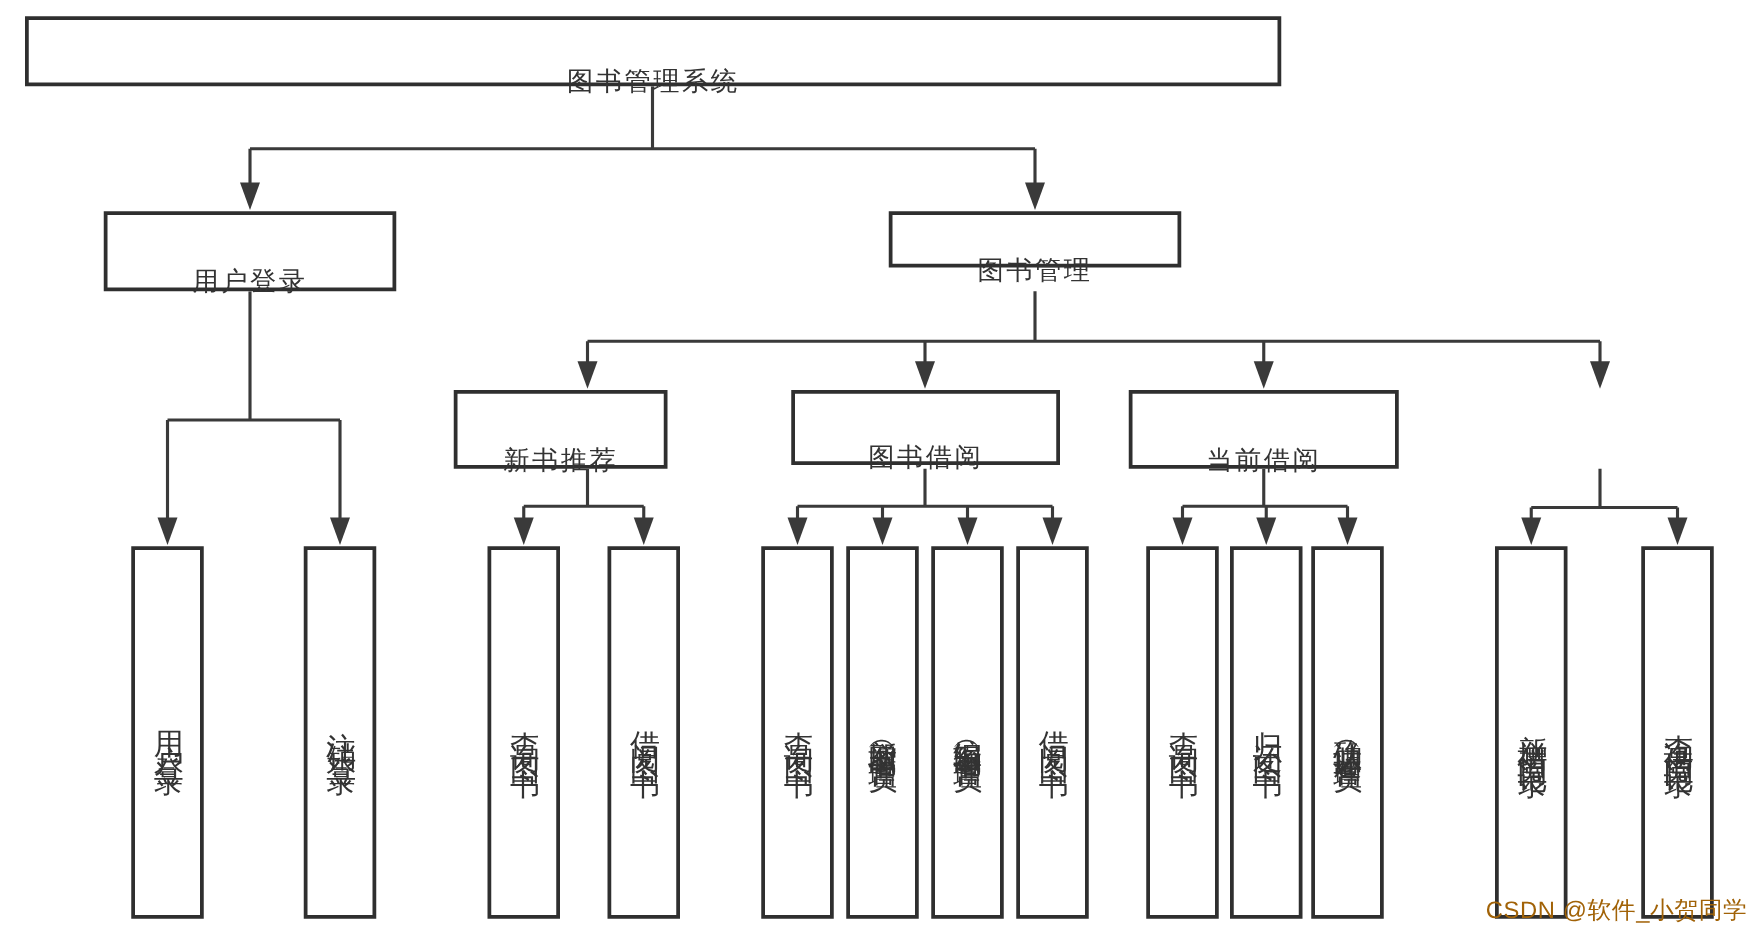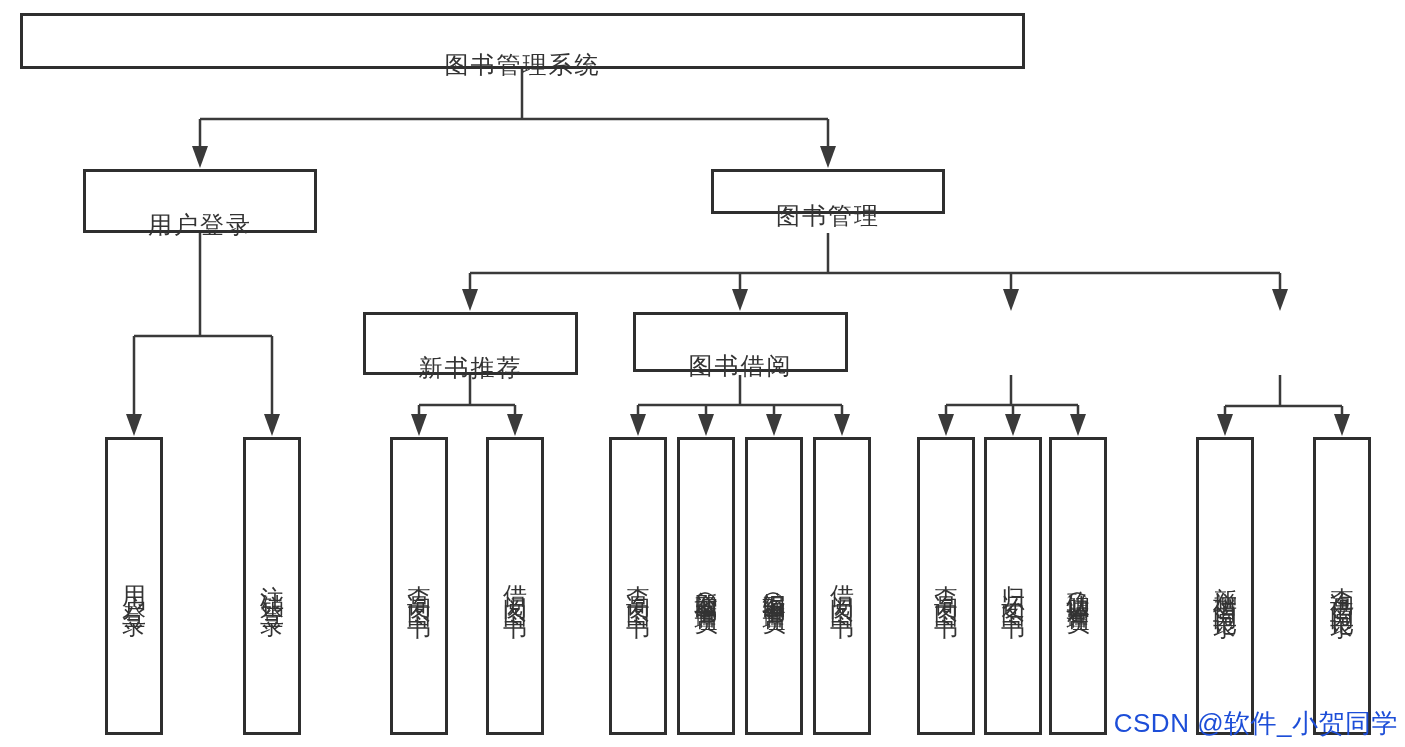--- a/index.html
+++ b/index.html
@@ -16,21 +16,21 @@
     pointer-events:none;
   }
   .node{
     position:absolute;
     background:#ffffff;
     border:3px solid #2f2f2f;
     display:flex;align-items:center;justify-content:center;
     color:#333333;
   }
   .node.h .hlabel{
-    font-size:24px;
+    font-size:21px;
     letter-spacing:2px;
     color:#333333;
     white-space:nowrap;
     margin-top:48px;
   }
   .node.leaf{
     top:437px;width:58px;height:298px;
   }
   .vlabel{
     writing-mode:vertical-rl;
@@ -39,22 +39,22 @@
     letter-spacing:10px;
     color:#333333;
     line-height:1;
     white-space:nowrap;
   }
   .vlabel.mid{letter-spacing:6px;}
   .vlabel.long{letter-spacing:3px;font-size:23px;}
   .watermark{
     position:absolute;
     right:7px;bottom:6px;
-    font-size:26px;
-    color:#1d4ed8;
+    font-size:19px;
+    color:#a16207;
     letter-spacing:0.5px;
     white-space:nowrap;
   }
 </style>
 </head>
 <body>
 
 <div class="canvas">
 
   <svg class="connectors" width="1405" height="747" viewBox="0 0 1405 747">
@@ -108,25 +108,28 @@
     <span class="hlabel">图书管理系统</span>
   </div>
 
   <div class="node h" style="left:83px;top:169px;width:234px;height:64px;">
     <span class="hlabel">用户登录</span>
   </div>
   <div class="node h" style="left:711px;top:169px;width:234px;height:45px;">
     <span class="hlabel">图书管理</span>
   </div>
 
-  <div class="node h" style="left:363px;top:312px;width:215px;height:63px;">
+  <div class="node h" style="left:363px;top:312px;width:171px;height:63px;">
     <span class="hlabel">新书推荐</span>
   </div>
   <div class="node h" style="left:633px;top:312px;width:215px;height:60px;">
     <span class="hlabel">图书借阅</span>
+  </div>
+  <div class="node h" style="left:903px;top:312px;width:216px;height:63px;">
+    <span class="hlabel">当前借阅</span>
   </div>
 
   <div class="node leaf" style="left:105px;">
     <span class="vlabel">用户登录</span>
   </div>
   <div class="node leaf" style="left:243px;">
     <span class="vlabel">注销登录</span>
   </div>
 
   <div class="node leaf" style="left:390px;">

